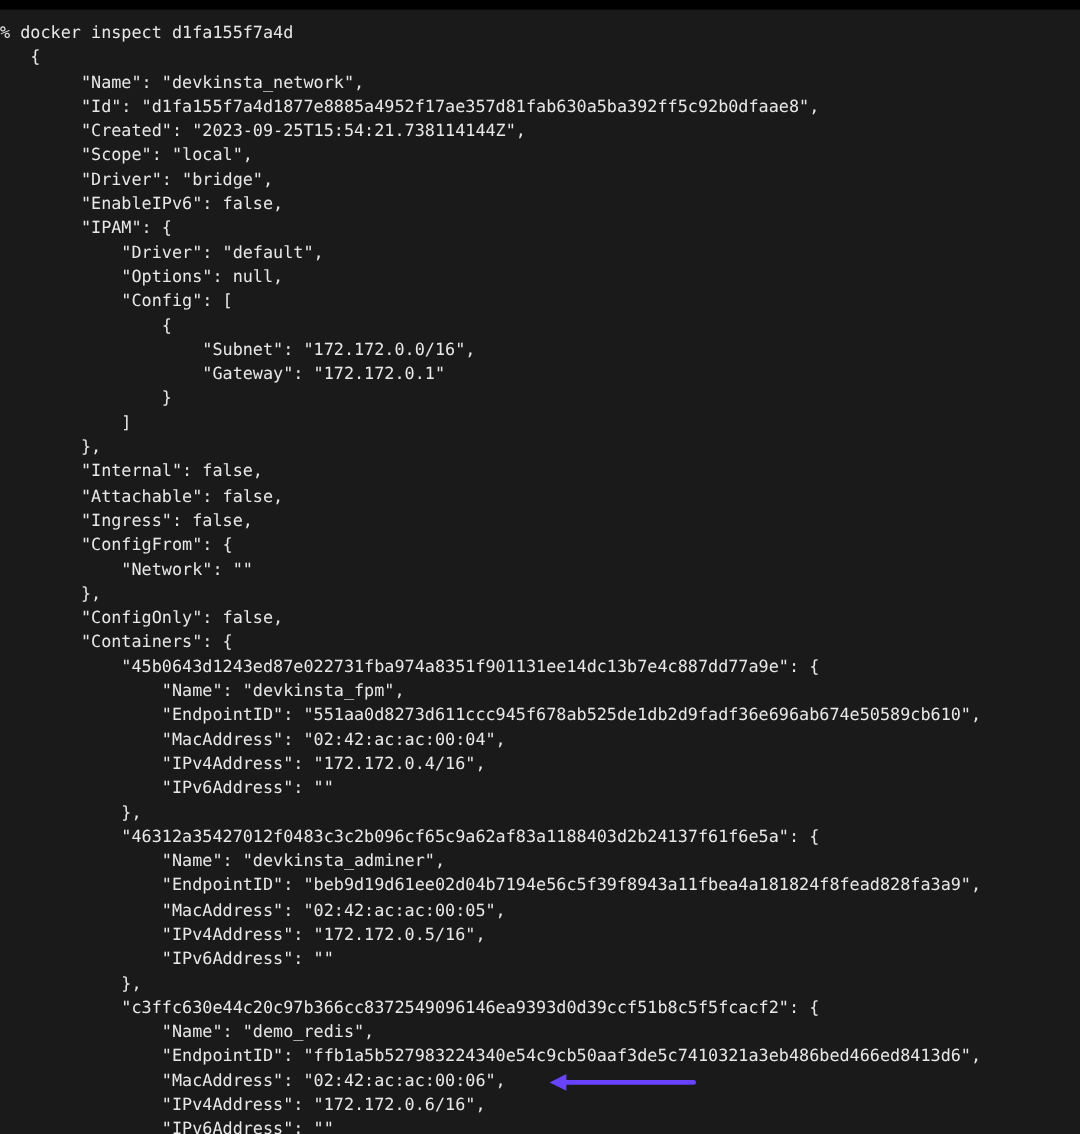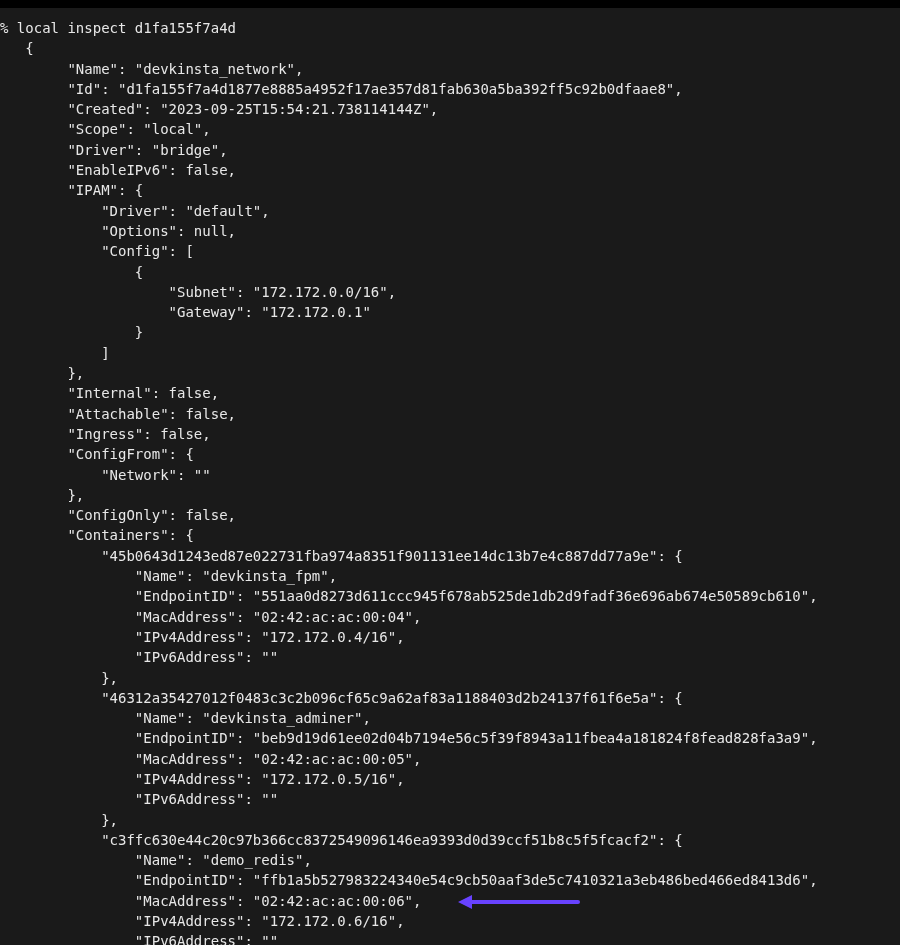--- a/index.html
+++ b/index.html
@@ -50,21 +50,21 @@
       border-bottom: 7px solid transparent;
       border-right: 14px solid #6842ff;
       margin-right: -2px;
     }
   </style>
 </head>
 <body>
 
 <div class="top-bar"></div>
 <div class="terminal">
-  <div class="line">% local inspect d1fa155f7a4d</div>
+  <div class="line">% docker inspect d1fa155f7a4d</div>
   <div class="line"></div>
   <div class="line">   {</div>
   <div class="line">        "Name": "devkinsta_network",</div>
   <div class="line">        "Id": "d1fa155f7a4d1877e8885a4952f17ae357d81fab630a5ba392ff5c92b0dfaae8",</div>
   <div class="line">        "Created": "2023-09-25T15:54:21.738114144Z",</div>
   <div class="line">        "Scope": "local",</div>
   <div class="line">        "Driver": "bridge",</div>
   <div class="line">        "EnableIPv6": false,</div>
   <div class="line">        "IPAM": {</div>
   <div class="line">            "Driver": "default",</div>

